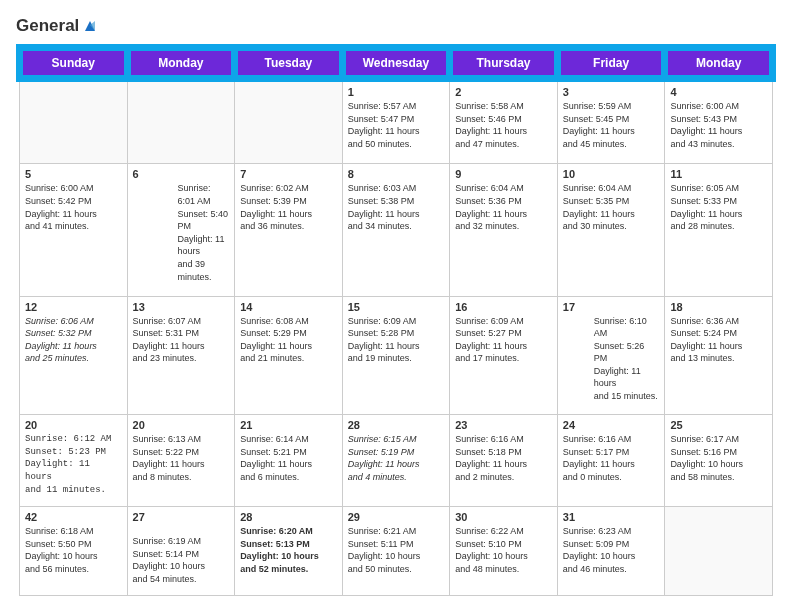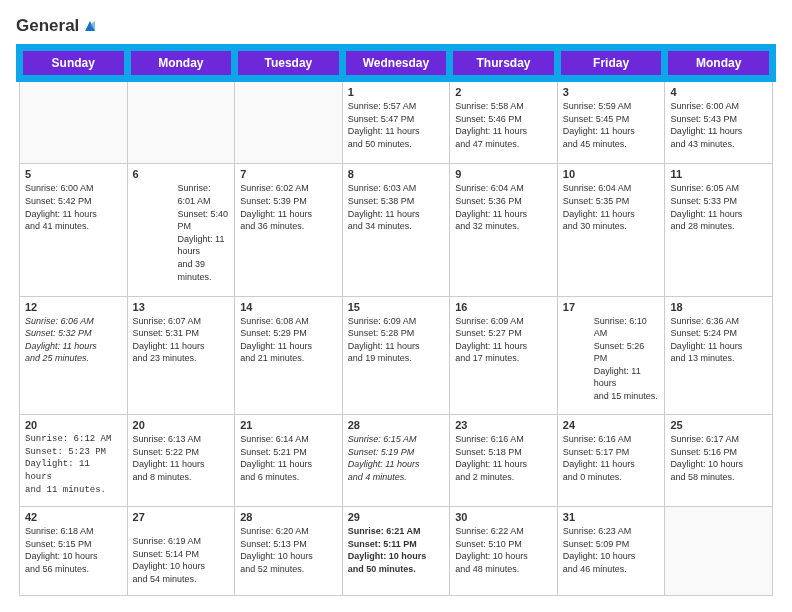--- a/index.html
+++ b/index.html
@@ -299,41 +299,41 @@
             <div class="day-info" style="white-space: pre-line;">Sunrise: 6:17 AM
 Sunset: 5:16 PM
 Daylight: 10 hours
 and 58 minutes.</div>
           </td>
         </tr>
         <tr>
           <td>
             <span class="day-number">42</span>
             <div class="day-info" style="white-space: pre-line;">Sunrise: 6:18 AM
-Sunset: 5:15 PM
+Sunset: 5:50 PM
 Daylight: 10 hours
 and 56 minutes.</div>
           </td>
           <td>
             <span class="day-number">27</span>
             <div class="day-info" style="white-space: pre-line; margin-top: 12px;">Sunrise: 6:19 AM
 Sunset: 5:14 PM
 Daylight: 10 hours
 and 54 minutes.</div>
           </td>
           <td>
             <span class="day-number">28</span>
-            <div class="day-info" style="white-space: pre-line;">Sunrise: 6:20 AM
+            <div class="day-info" style="white-space: pre-line; font-weight: bold;">Sunrise: 6:20 AM
 Sunset: 5:13 PM
 Daylight: 10 hours
 and 52 minutes.</div>
           </td>
           <td>
             <span class="day-number">29</span>
-            <div class="day-info" style="white-space: pre-line; font-weight: bold;">Sunrise: 6:21 AM
+            <div class="day-info" style="white-space: pre-line;">Sunrise: 6:21 AM
 Sunset: 5:11 PM
 Daylight: 10 hours
 and 50 minutes.</div>
           </td>
           <td>
             <span class="day-number">30</span>
             <div class="day-info" style="white-space: pre-line;">Sunrise: 6:22 AM
 Sunset: 5:10 PM
 Daylight: 10 hours
 and 48 minutes.</div>

